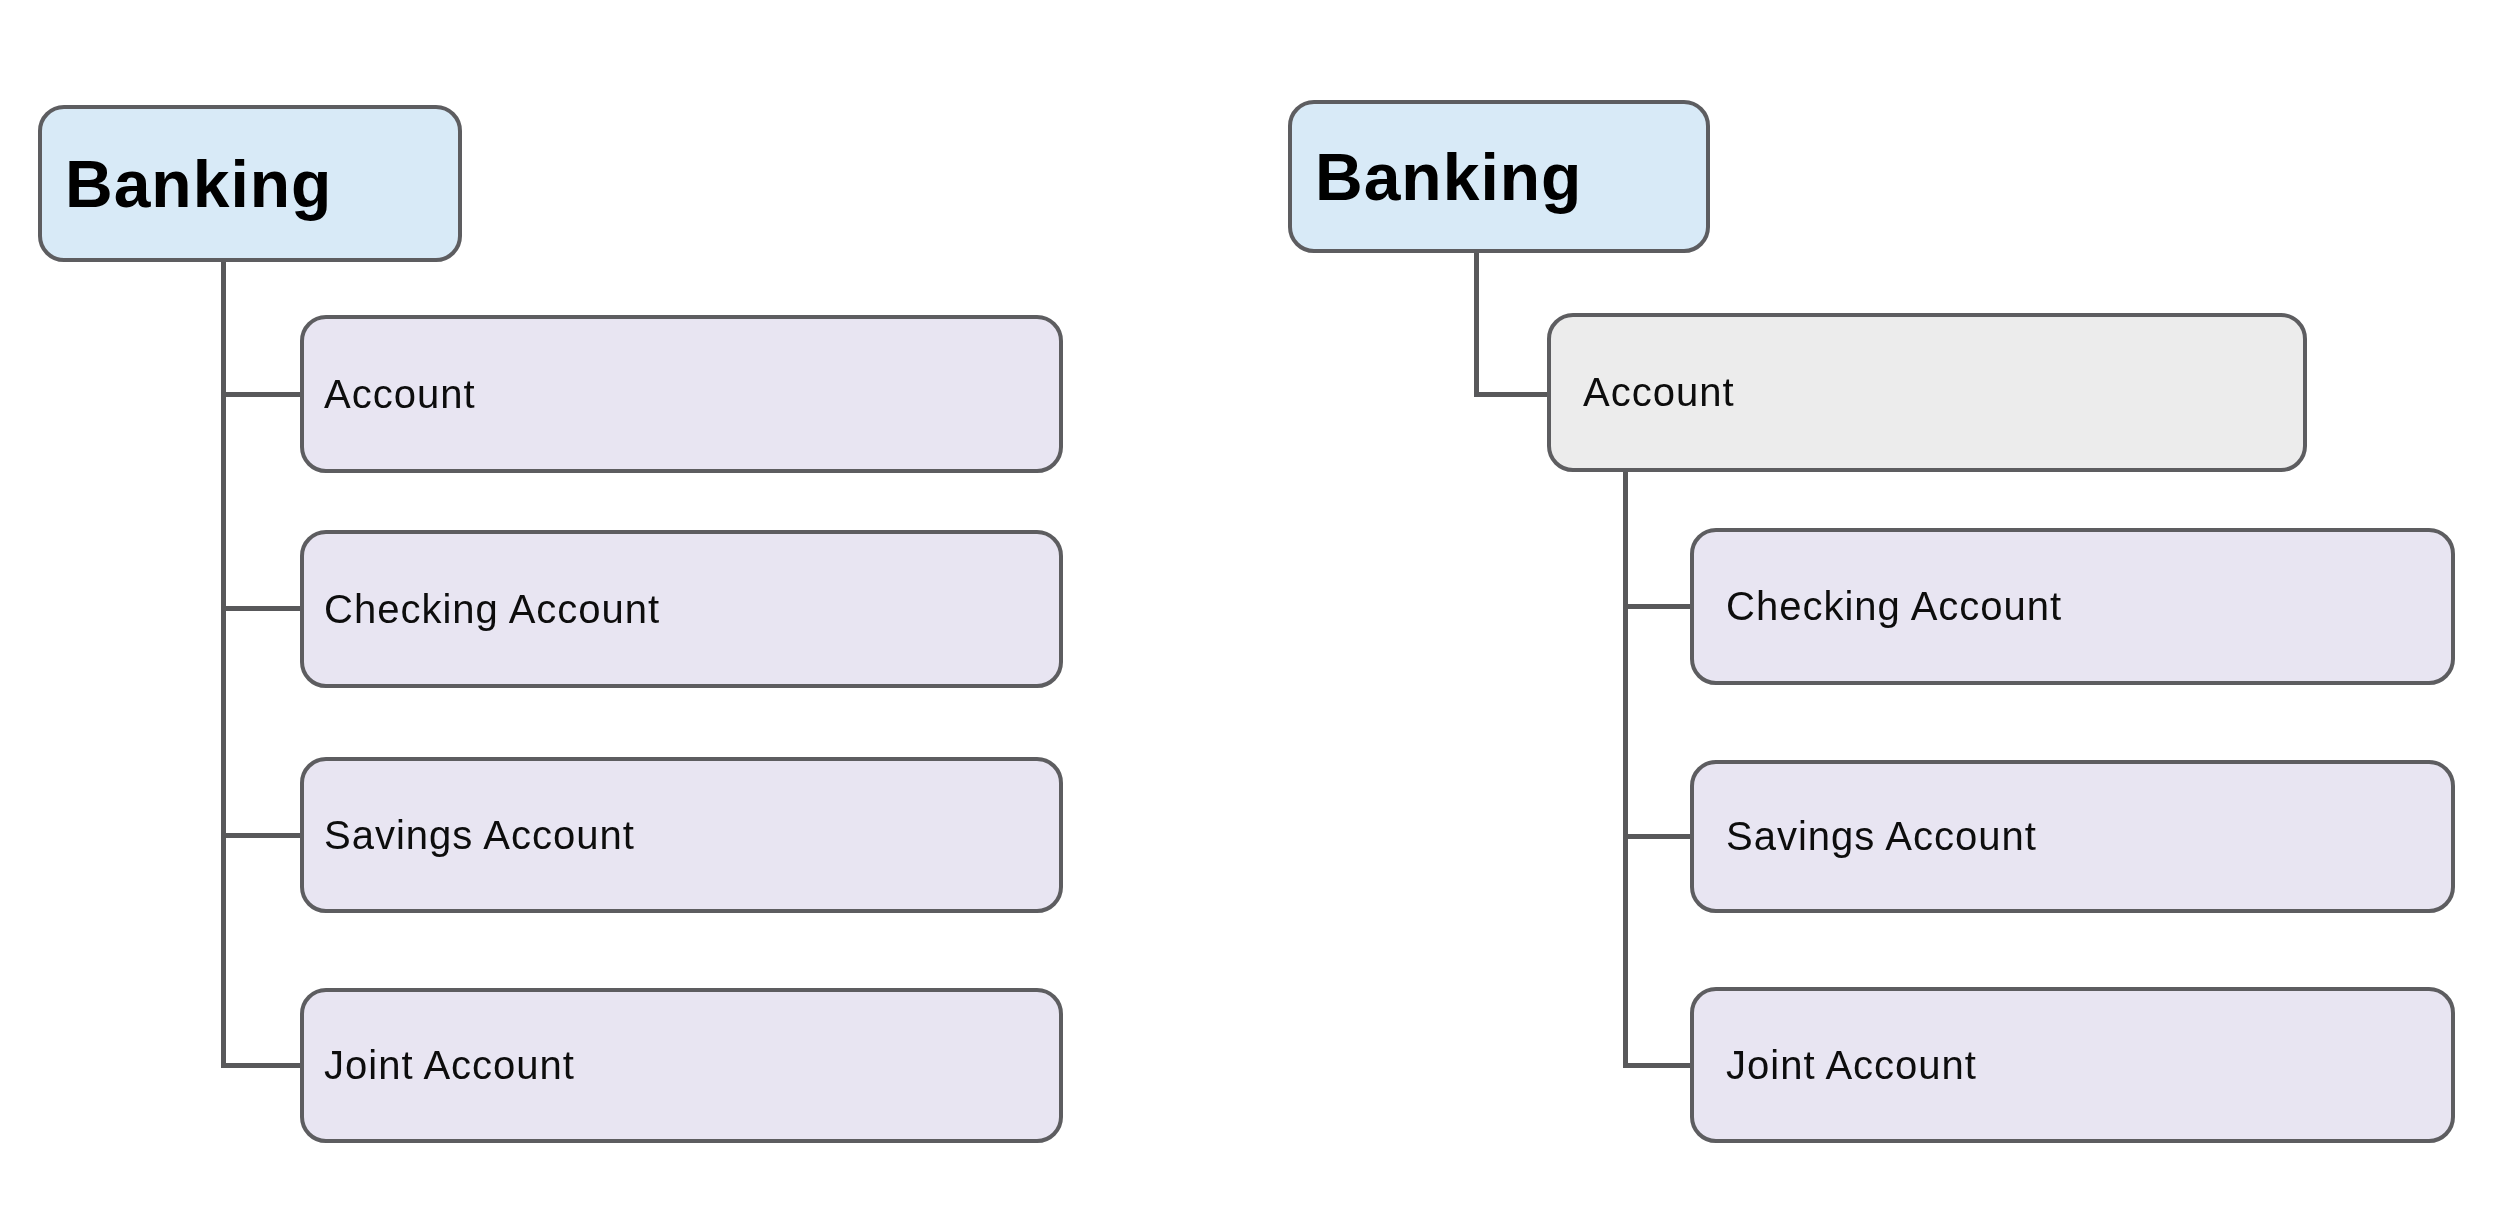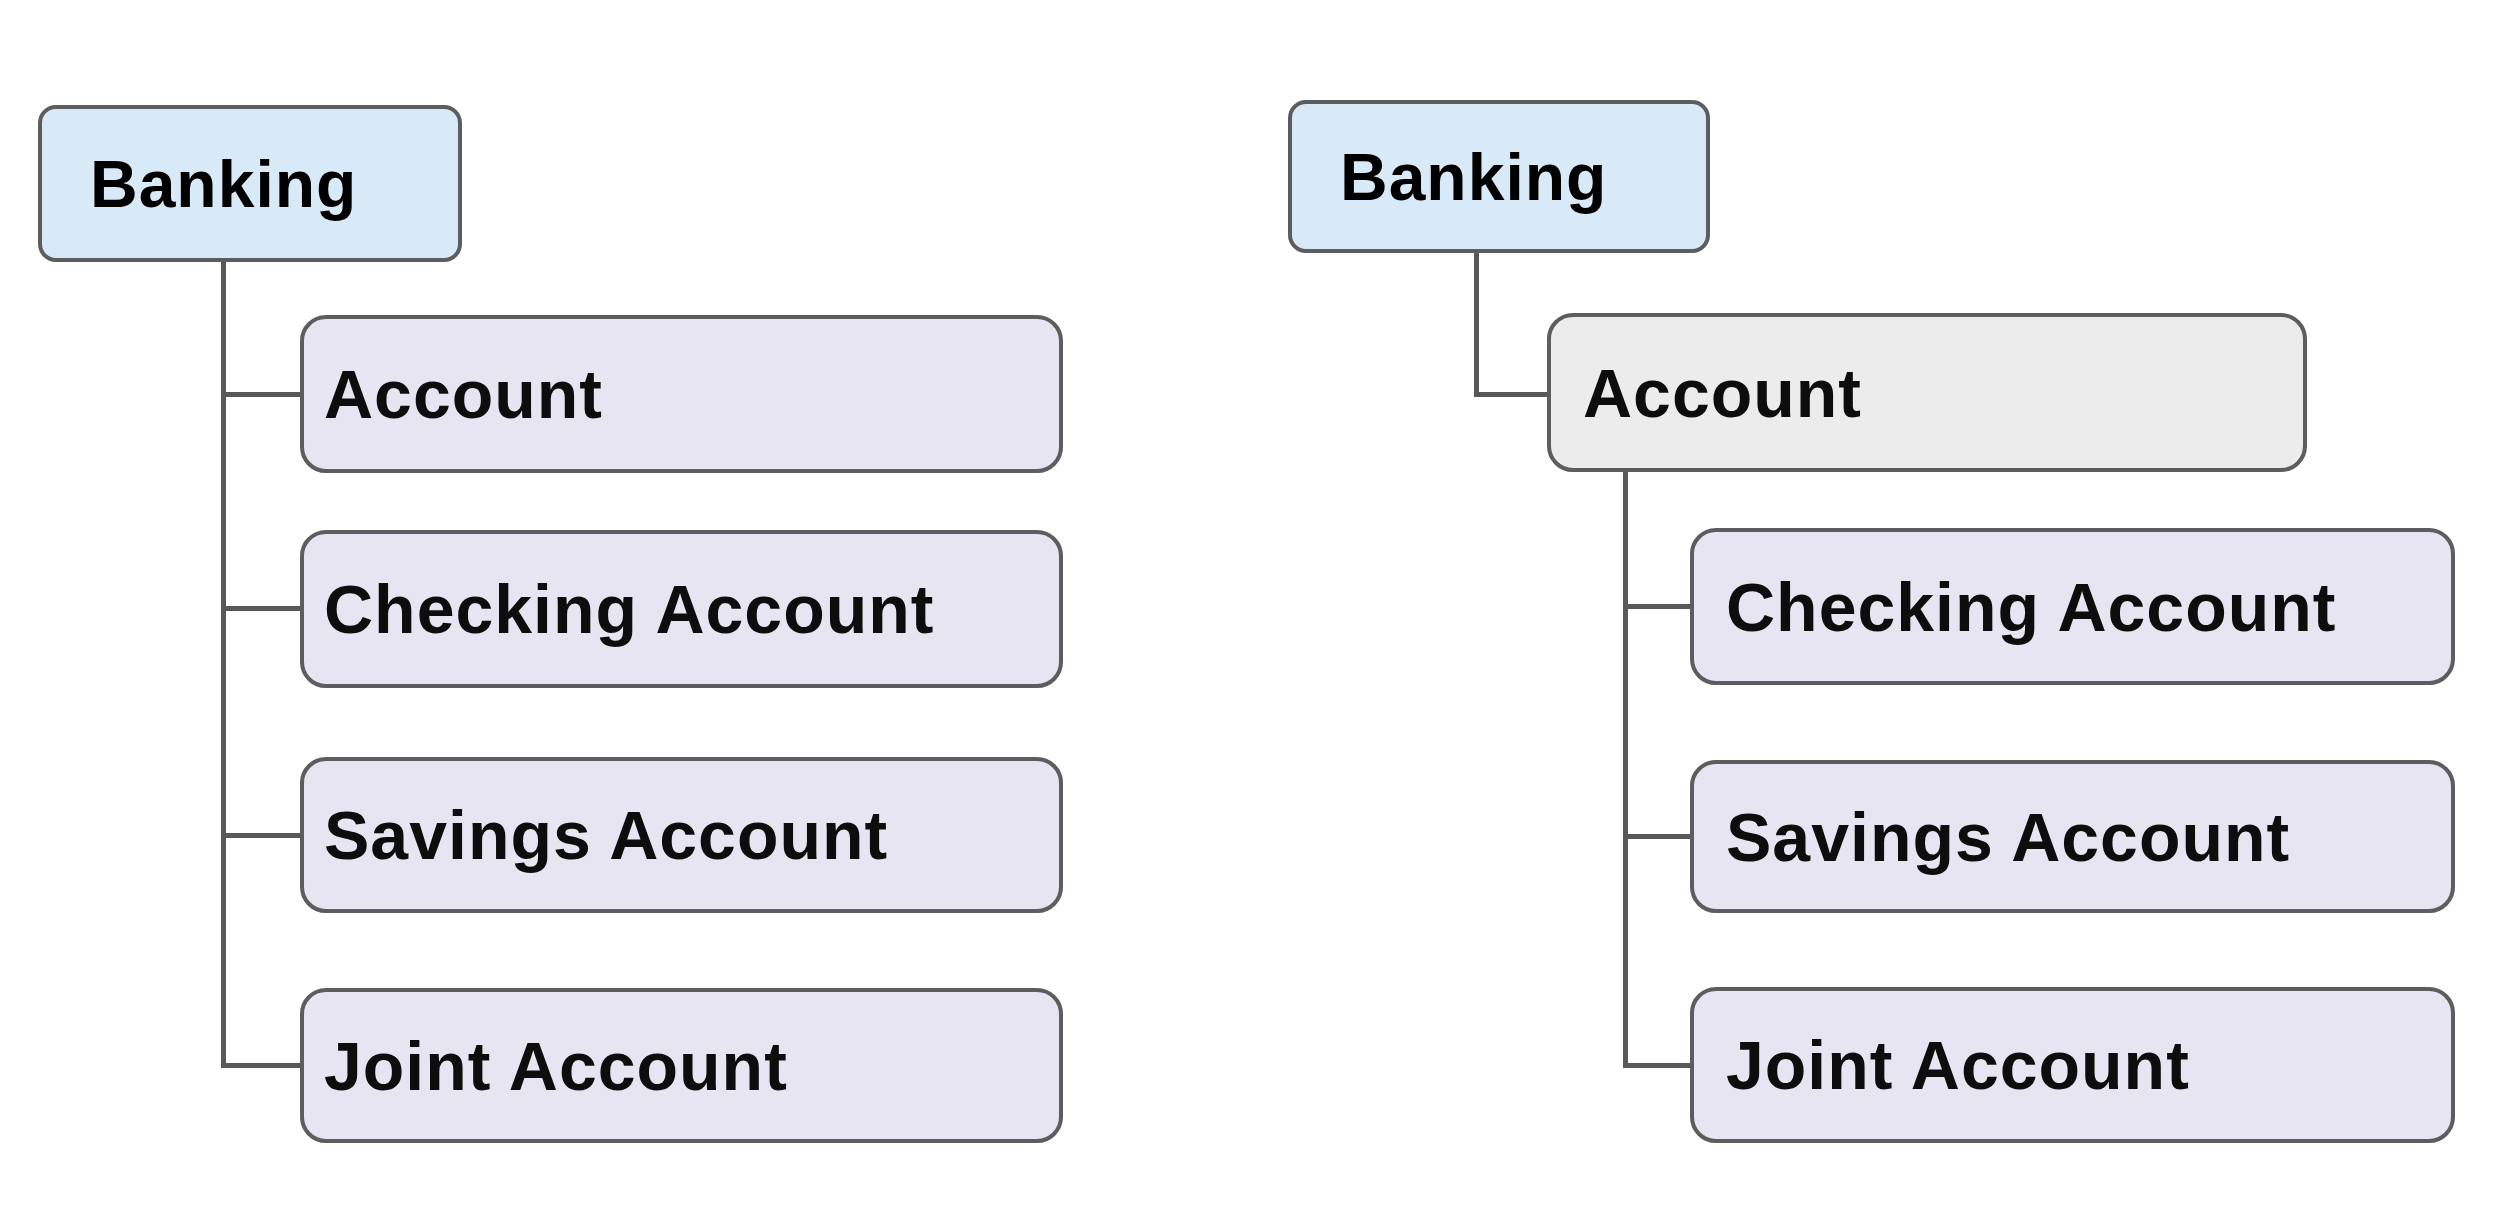--- a/index.html
+++ b/index.html
@@ -23,37 +23,37 @@
     box-sizing: border-box;
     border: 4px solid var(--node-border, #5d5d60);
     border-radius: 26px;
     display: flex;
     align-items: center;
     background: var(--child-fill, #e8e5f2);
   }
   .node .label {
     white-space: nowrap;
     color: var(--child-text, #0d0d0d);
-    font-size: 68px;
-    font-weight: 700;
+    font-size: 40px;
+    font-weight: 400;
     letter-spacing: 1px;
   }
   .node.root {
     background: var(--root-fill, #d8eaf7);
   }
   .node.root .label {
     color: var(--root-text, #000000);
     font-size: 66px;
     font-weight: 700;
     letter-spacing: 1px;
   }
   .node.highlight {
     background: var(--highlight-fill, #ececec);
   }
-  .node.pad-root    { padding-left: 48px; border-radius: 18px; }
+  .node.pad-root    { padding-left: 23px; }
   .node.pad-child-l { padding-left: 20px; }
   .node.pad-child-r { padding-left: 32px; }
   .connector {
     position: absolute;
     background: var(--connector, #58585a);
   }
 </style>
 </head>
 <body>
 

